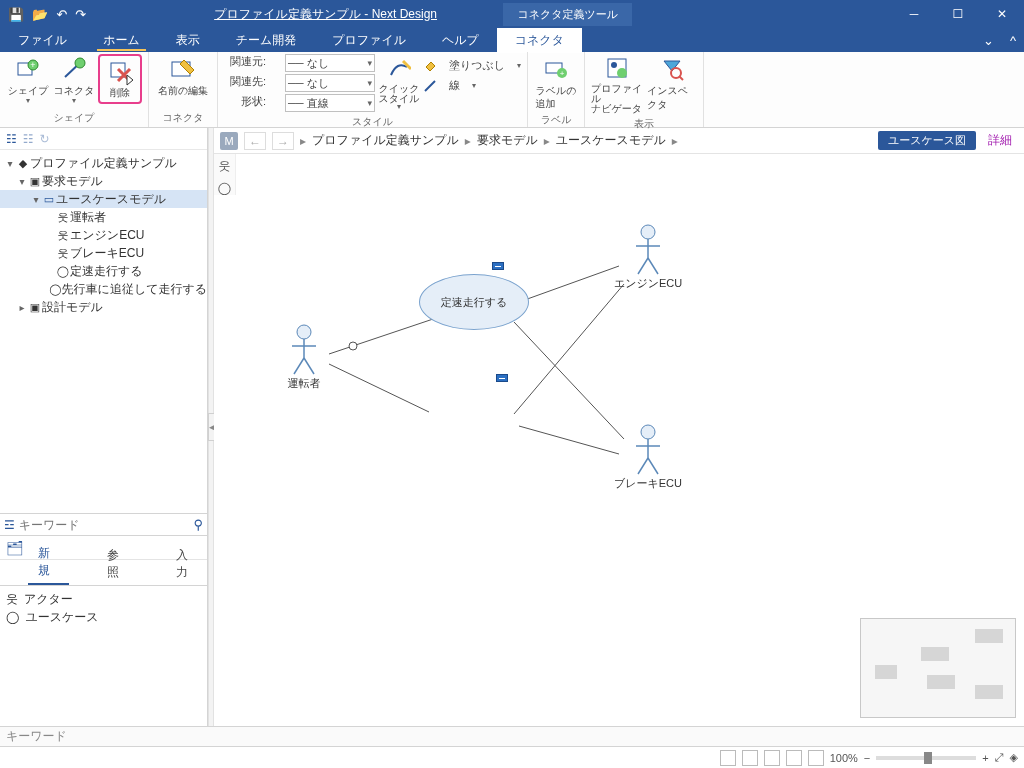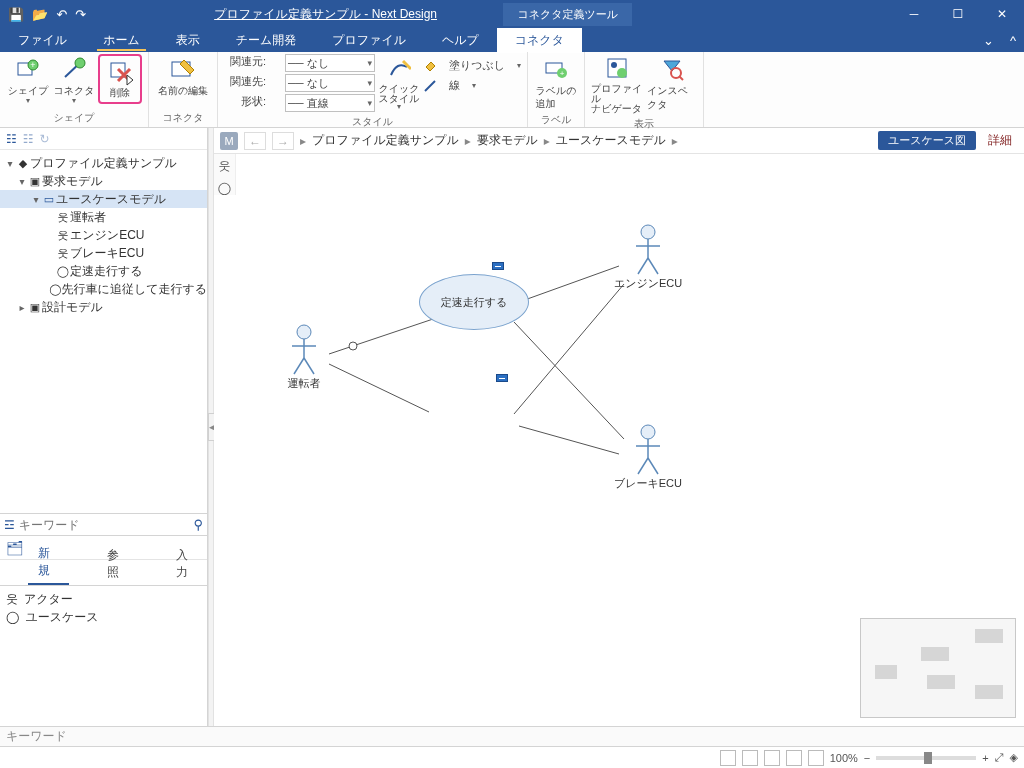--- a/index.html
+++ b/index.html
@@ -56,21 +56,21 @@
 .splitter { width: 6px; background:#f3f3f3; border-left:1px solid #e2e2e2; border-right:1px solid #e2e2e2; cursor:col-resize; position:relative; }
 .splitter:before { content:"◀"; position:absolute; top:50%; left:-1px; transform:translateY(-50%); font-size:9px; color:#888; background:#f3f3f3; border:1px solid #d0d0d0; padding:8px 0; }
 .canvaswrap { flex:1; display:flex; flex-direction:column; }
 .breadcrumb { height: 26px; border-bottom: 1px solid #e4e4e4; display:flex; align-items:center; font-size:12px; padding: 0 6px; gap:6px; }
 .breadcrumb .m { background:#9aa9bd; color:#fff; width:18px; height:18px; display:flex; align-items:center; justify-content:center; font-size:11px; border-radius:2px; }
 .breadcrumb .navarr { color:#aaa; padding:0 4px; border:1px solid #ddd; height:18px; display:flex; align-items:center; }
 .breadcrumb .crumb { color:#333; }
 .breadcrumb .sep { color:#888; }
 .breadcrumb .spacer { flex:1; }
 .breadcrumb .viewbtn { background:#2b579a; color:#fff; padding:2px 10px; font-size:11px; border-radius:2px; }
-.breadcrumb .detail { color:#7f1d1d; padding:0 6px; }
+.breadcrumb .detail { color:#a21caf; padding:0 6px; }
 .canvas { flex:1; position:relative; background:#fff; overflow:hidden; }
 .toolbox { position:absolute; left:0; top:0; width:22px; background:#fafafa; border-right:1px solid #eee; padding-top:4px; display:flex; flex-direction:column; align-items:center; gap:6px; font-size:12px; color:#555; }
 .actor { position:absolute; display:flex; flex-direction:column; align-items:center; font-size:11px; color:#333; }
 .actor svg { width:36px; height:52px; }
 .usecase { position:absolute; border:1px solid #7ba3ce; background:#e5eef8; border-radius:50%; display:flex; align-items:center; justify-content:center; font-size:11px; color:#333; text-align:center; padding:0 8px; }
 svg.links { position:absolute; left:0; top:0; width:100%; height:100%; pointer-events:none; }
 .minus-badge { position:absolute; width:12px; height:8px; background:#2b6fc2; border:1px solid #1a4a8a; }
 .minus-badge:after { content:""; position:absolute; left:2px; right:2px; top:3px; height:1px; background:#fff; }
 .minimap { position:absolute; right:8px; bottom:8px; width:156px; height:100px; background:#f6f6f6; border:1px solid #c8c8c8; }
 .minimap .mm { position:absolute; background:#d6d6d6; }

